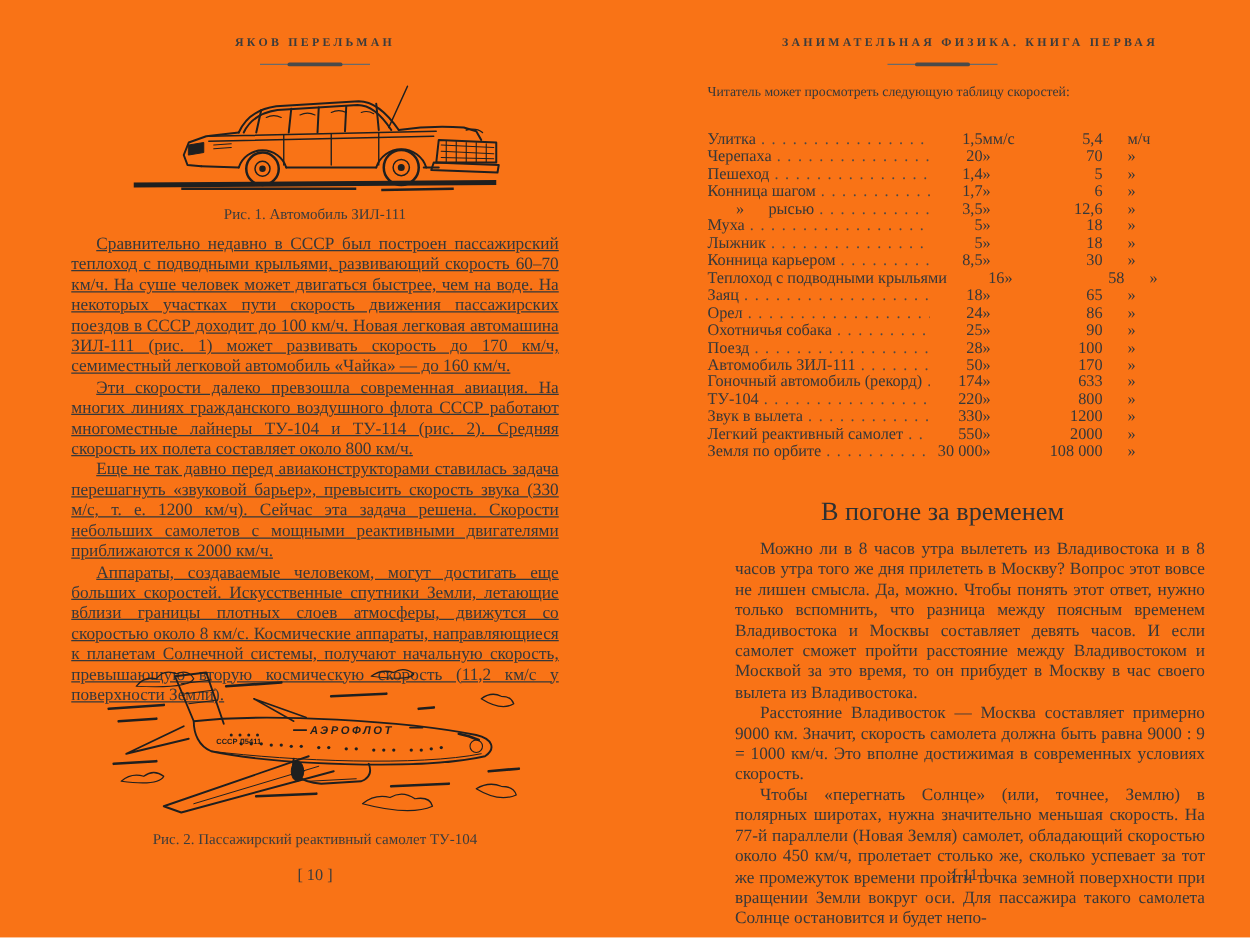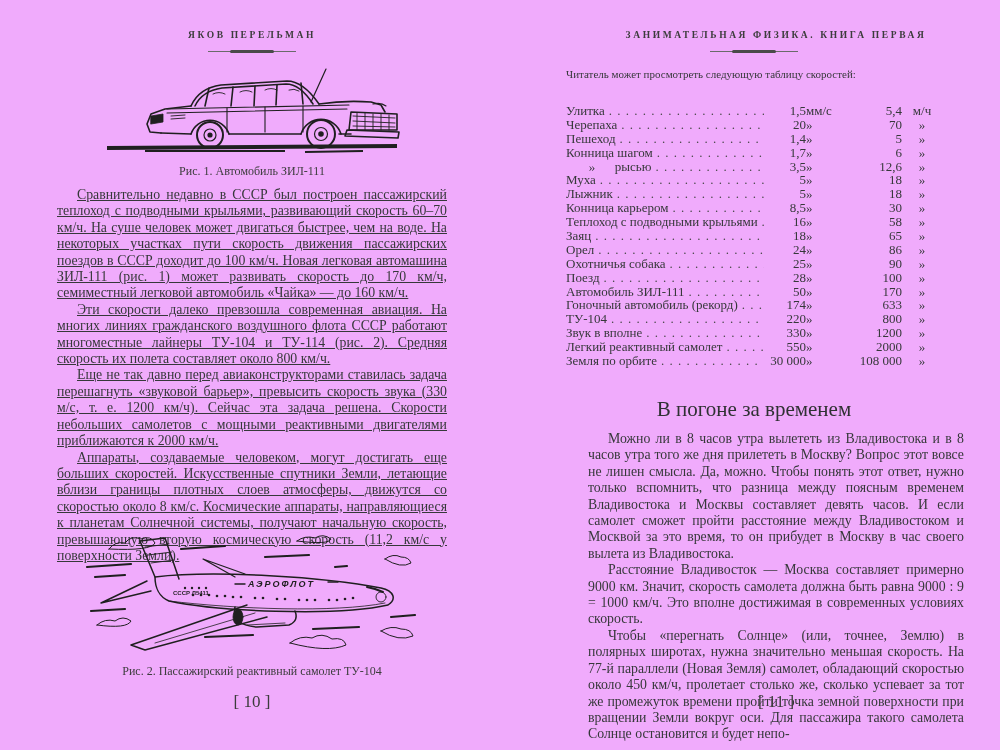--- a/index.html
+++ b/index.html
@@ -1,50 +1,50 @@
 <!DOCTYPE html>
 <html><head>
 <meta charset="utf-8">
 <style>
   html,body{margin:0;padding:0;background:#ffffff;}
-  .spread{position:relative;width:1000px;height:750px;background:#f0abfc;overflow:hidden;
+  .spread{position:relative;width:1000px;height:750px;background:#f97316;overflow:hidden;
           font-family:"Liberation Serif", serif;color:#36383a;}
 
   
   .running-head{position:absolute;top:30px;font-size:9.5px;font-weight:bold;
                 letter-spacing:2.6px;text-align:center;color:#3c3c3c;}
   .head-rule{position:absolute;top:50px;width:88px;height:3px;}
   .hr-line{position:absolute;left:0;right:0;top:1px;height:1px;background:#6a6a6a;}
   .hr-lens{position:absolute;left:22px;right:22px;top:0;height:3px;background:#4a4a4a;border-radius:2px;}
 
   
   .textcol{position:absolute;text-align:justify;font-size:13.8px;line-height:16.4px;}
   .para{margin:0;text-indent:20px;}
   .caption{position:absolute;text-align:center;font-size:12px;color:#3c3c3c;}
-  .pagenum{position:absolute;top:692px;text-align:center;font-size:17px;color:#3c3c3c;}
+  .pagenum{position:absolute;top:692px;text-align:center;font-size:13px;color:#3c3c3c;}
 
   
   .lp{left:57px;width:390px;}
   
   .rp{left:588px;width:376px;}
 
   
   .intro{position:absolute;left:566px;top:66px;width:376px;font-size:11px;line-height:16.4px;}
 
   
   .speed-table{position:absolute;left:566px;top:92px;width:376px;font-size:13px;color:#36383a;}
   .trow{display:flex;align-items:baseline;height:13.9px;line-height:13.9px;}
   .tname{white-space:nowrap;flex:none;}
   .leader{flex:1;overflow:hidden;white-space:nowrap;margin:0 8px 0 4px;}
   .leader::after{content:". . . . . . . . . . . . . . . . . . . . . . . . . . . . . . . . . . . . . . . . . . . . . . . . . . . .";
                  letter-spacing:1px;color:#4a4a4a;}
   .tv1{flex:none;min-width:34px;text-align:right;white-space:nowrap;}
   .tu1{flex:none;width:42px;text-align:left;white-space:nowrap;}
   .tv2{flex:none;min-width:54px;text-align:right;white-space:nowrap;margin-top:12px;}
-  .tu2{flex:none;width:40px;text-align:center;white-space:nowrap;}
+  .tu2{flex:none;width:40px;white-space:nowrap;padding-left:20px;}
 
   .section-heading{position:absolute;left:566px;top:397px;width:376px;text-align:center;
                    font-size:21px;font-weight:normal;color:#2f3133;}
 
   
   .fig{position:absolute;}
   svg .ink{stroke:#1f1f1f;fill:none;}
 </style>
 </head>
 <body>
@@ -317,21 +317,21 @@
       </div>
       <div class="trow">
         <span class="tname">ТУ-104</span>
         <span class="leader"></span>
         <span class="tv1">220</span>
         <span class="tu1">»</span>
         <span class="tv2">800</span>
         <span class="tu2">»</span>
       </div>
       <div class="trow">
-        <span class="tname">Звук в вполне</span>
+        <span class="tname">Звук в вылета</span>
         <span class="leader"></span>
         <span class="tv1">330</span>
         <span class="tu1">»</span>
         <span class="tv2">1200</span>
         <span class="tu2">»</span>
       </div>
       <div class="trow">
         <span class="tname">Легкий реактивный самолет</span>
         <span class="leader"></span>
         <span class="tv1">550</span>

